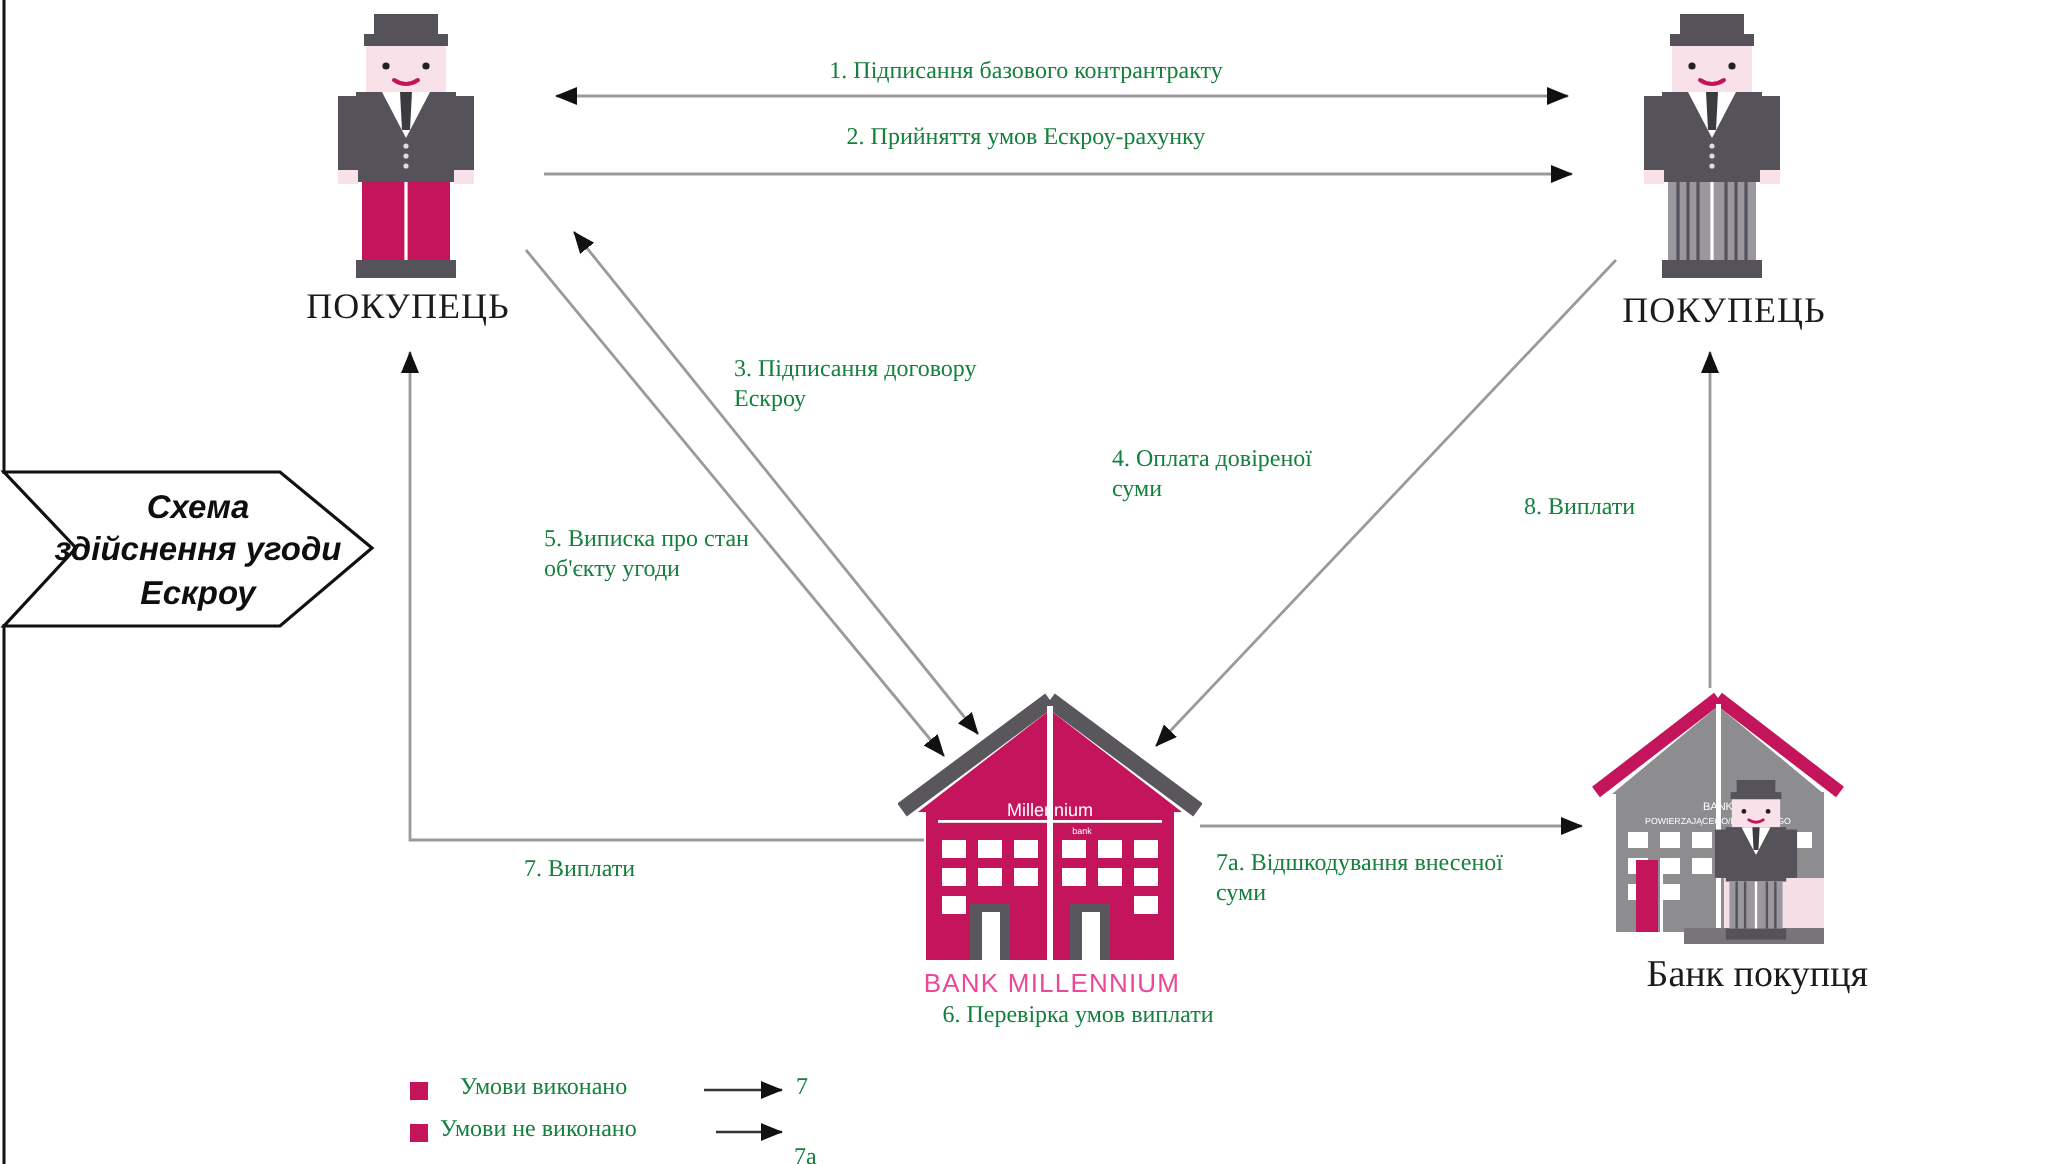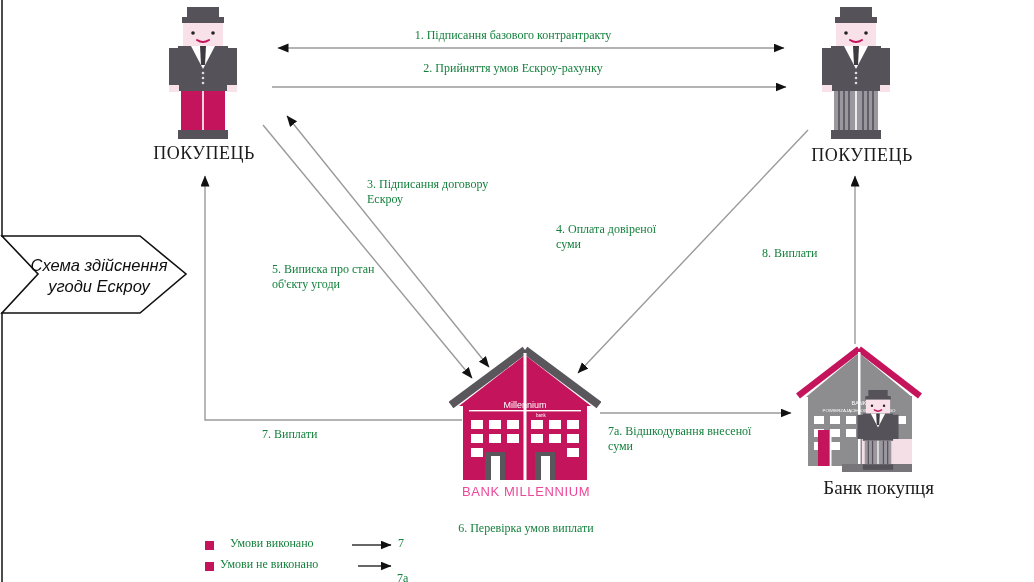--- a/index.html
+++ b/index.html
@@ -8,21 +8,21 @@
   .abs{position:absolute;}
   .lbl{position:absolute;font-size:12px;line-height:1.25;color:#15803d;}
   .center{text-align:center;}
   .right{text-align:left;}
   .actor-label{position:absolute;font-size:18px;letter-spacing:.5px;text-align:center;}
   .bankm-label{position:absolute;font-family:"Liberation Sans",sans-serif;font-size:13px;
                letter-spacing:.6px;color:#ec4899;text-align:center;}
   .buyerbank-label{position:absolute;font-size:19px;text-align:right;}
   .banner-text{position:absolute;left:26px;top:240px;width:146px;height:72px;
                display:flex;align-items:center;justify-content:center;text-align:center;
-               font-family:"Liberation Sans",sans-serif;font-weight:normal;font-style:italic;
+               font-family:"Liberation Sans",sans-serif;font-weight:bold;font-style:italic;
                font-size:16.5px;line-height:1.3;color:#0e0e0e;}
   .legend-square{position:absolute;width:9px;height:9px;background:#C4155C;}
   svg{display:block;}
 </style>
 </head>
 <body>
 
 <div id="stage">
 
   <svg class="abs" style="left:165px;top:7px;" width="76" height="134" viewBox="0 0 76 134">
@@ -195,21 +195,21 @@
   <div class="lbl center" style="left:310px;top:28px;width:406px;">1. Підписання базового контрантракту</div>
   <div class="lbl center" style="left:310px;top:61px;width:406px;">2. Прийняття умов Ескроу-рахунку</div>
   <div class="lbl" style="left:367px;top:177px;width:132px;">3. Підписання договору Ескроу</div>
   <div class="lbl" style="left:556px;top:222px;width:118px;">4. Оплата довіреної суми</div>
   <div class="lbl" style="left:272px;top:262px;width:108px;">5. Виписка про стан об'єкту угоди</div>
   <div class="lbl right" style="left:762px;top:246px;width:85px;">8. Виплати</div>
   <div class="lbl" style="left:262px;top:427px;width:120px;">7. Виплати</div>
   <div class="lbl" style="left:608px;top:424px;width:162px;">7а. Відшкодування внесеної суми</div>
 
   <div class="bankm-label" style="left:440px;top:484px;width:172px;">BANK MILLENNIUM</div>
-  <div class="lbl center" style="left:398px;top:500px;width:256px;margin-top:21px;">6. Перевірка умов виплати</div>
+  <div class="lbl center" style="left:411px;top:500px;width:256px;">6. Перевірка умов виплати</div>
   <div class="buyerbank-label" style="left:792px;top:477px;width:142px;">Банк покупця</div>
 
   <div class="legend-square" style="left:205px;top:541px;"></div>
   <div class="lbl" style="left:230px;top:536px;">Умови виконано</div>
   <div class="lbl" style="left:398px;top:536px;">7</div>
 
   <div class="legend-square" style="left:205px;top:562px;"></div>
   <div class="lbl" style="left:220px;top:557px;">Умови не виконано</div>
   <div class="lbl" style="left:397px;top:557px;margin-top:14px;">7а</div>
 

